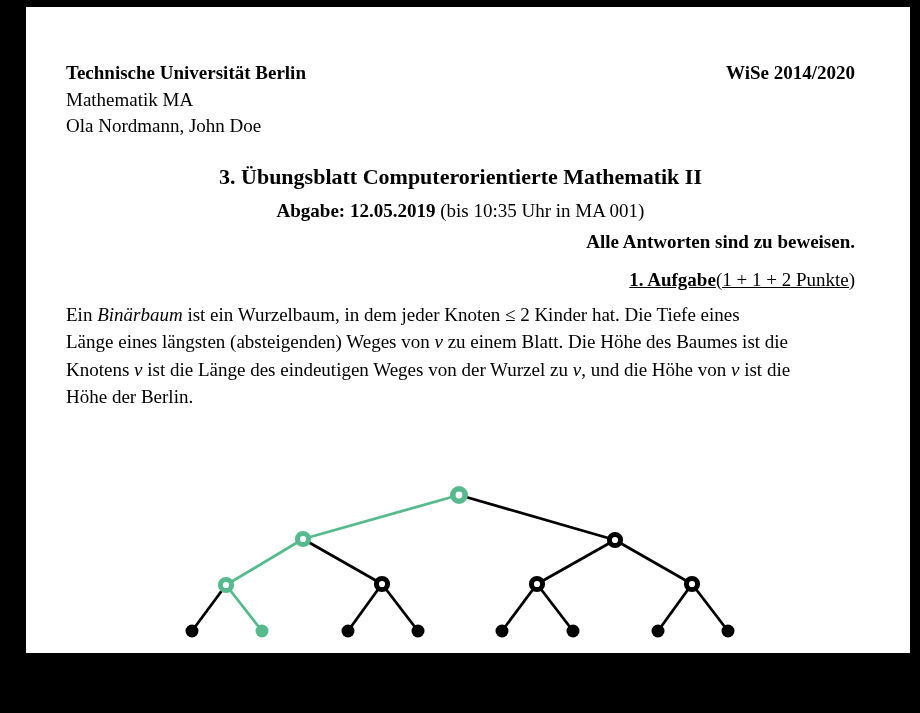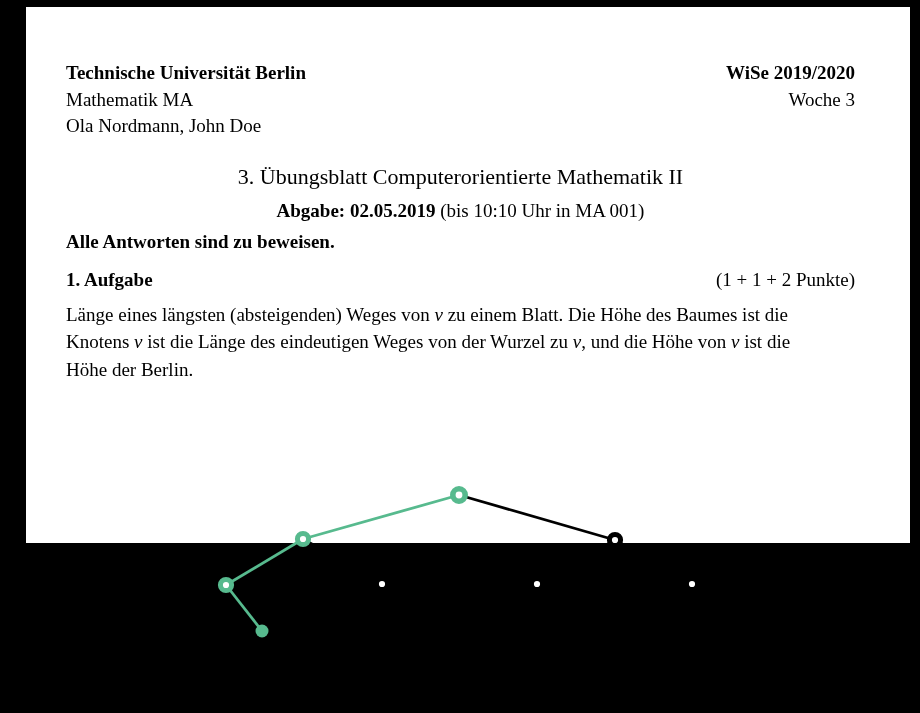--- a/index.html
+++ b/index.html
@@ -7,48 +7,49 @@
     width: 920px; height: 713px;
     background: #000;
     position: relative;
     font-family: "Liberation Serif", serif;
     color: #000;
     overflow: hidden;
   }
   .page {
     position: absolute;
     left: 26px; top: 7px;
-    width: 884px; height: 536px;
+    width: 884px; height: 646px;
     background: #ffffff;
     box-sizing: border-box;
     padding: 53px 55px 0 40px;
   }
   .hdr { display: flex; justify-content: space-between; align-items: flex-start; }
   .hdr-left  { font-size: 19px; line-height: 26.5px; }
   .hdr-right { font-size: 19px; line-height: 26.5px; text-align: right; }
   .b { font-weight: bold; }
   .title {
     text-align: center;
-    font-size: 22px; font-weight: normal;
+    font-size: 22px; font-weight: bold;
     margin-top: 22px; line-height: 30px;
   }
   .subline {
     text-align: center;
     font-size: 19px; line-height: 27px;
     margin-top: 5px;
   }
   .noteline {
-    text-align: left;
+    text-align: right;
     font-size: 19px; font-weight: bold; line-height: 27px;
     margin-top: 4px;
   }
   .taskrow {
-    display: flex; justify-content: space-between;
+    display: flex; justify-content: flex-end;
     font-size: 19px; line-height: 27px;
     margin-top: 11px;
+    text-decoration: underline;
   }
   .para { font-size: 19px; line-height: 27.5px; margin: 8px 0 0 0; }
   .pline { display: block; }
   .para i { font-style: italic; }
   .fig {
     position: absolute;
     left: 0; top: 0; width: 884px; height: 694px;
     pointer-events: none;
   }
 </style>
@@ -57,37 +58,37 @@
 
 <div class="page">
 
   <div class="hdr">
     <div class="hdr-left">
       <div class="b">Technische Universität Berlin</div>
       <div>Mathematik MA</div>
       <div>Ola Nordmann, John Doe</div>
     </div>
     <div class="hdr-right">
-      <div class="b">WiSe 2019/2020</div>
-      <div>Woche 3</div>
+      <div class="b">WiSe 2014/2020</div>
     </div>
   </div>
 
   <div class="title">3. Übungsblatt Computerorientierte Mathematik II</div>
 
-  <div class="subline"><span class="b">Abgabe: 02.05.2019</span><span> (bis 10:10 Uhr in MA 001)</span></div>
+  <div class="subline"><span class="b">Abgabe: 12.05.2019</span><span> (bis 10:35 Uhr in MA 001)</span></div>
 
   <div class="noteline">Alle Antworten sind zu beweisen.</div>
 
   <div class="taskrow">
     <span class="b">1. Aufgabe</span>
     <span>(1 + 1 + 2 Punkte)</span>
   </div>
 
   <p class="para">
+    <span class="pline"><span>Ein </span><i>Binärbaum</i><span> ist ein Wurzelbaum, in dem jeder Knoten ≤ 2 Kinder hat. Die Tiefe eines</span></span>
     <span class="pline"><span>Länge eines längsten (absteigenden) Weges von </span><i>v</i><span> zu einem Blatt. Die Höhe des Baumes ist die</span></span>
     <span class="pline"><span>Knotens </span><i>v</i><span> ist die Länge des eindeutigen Weges von der Wurzel zu </span><i>v</i><span>, und die Höhe von </span><i>v</i><span> ist die</span></span>
     <span class="pline"><span>Höhe der Berlin.</span></span>
   </p>
 
   <svg class="fig" id="tree-figure" viewBox="0 0 884 694">
       <line x1="433" y1="488" x2="277" y2="532" stroke="#57ba8e" stroke-width="2.8"></line>
       <line x1="433" y1="488" x2="589" y2="533" stroke="#000000" stroke-width="2.8"></line>
       <line x1="277" y1="532" x2="200" y2="578" stroke="#57ba8e" stroke-width="2.8"></line>
       <line x1="277" y1="532" x2="356" y2="577" stroke="#000000" stroke-width="2.8"></line>

